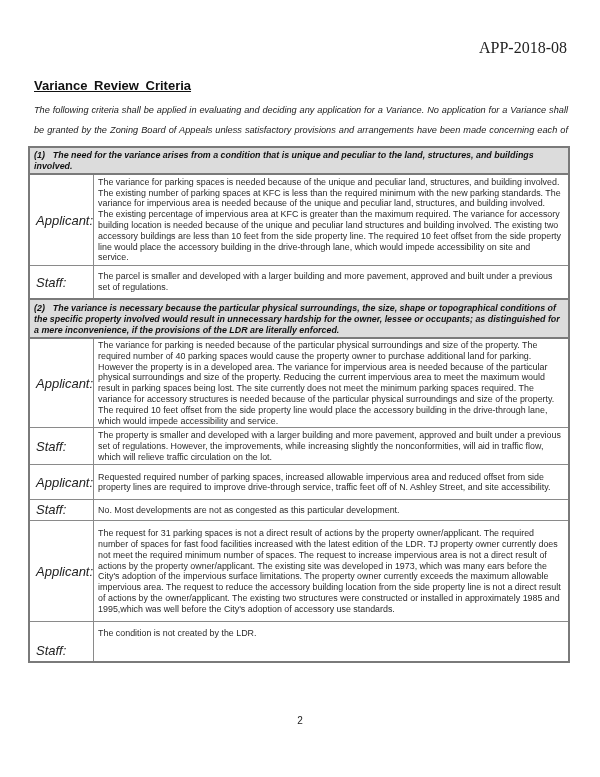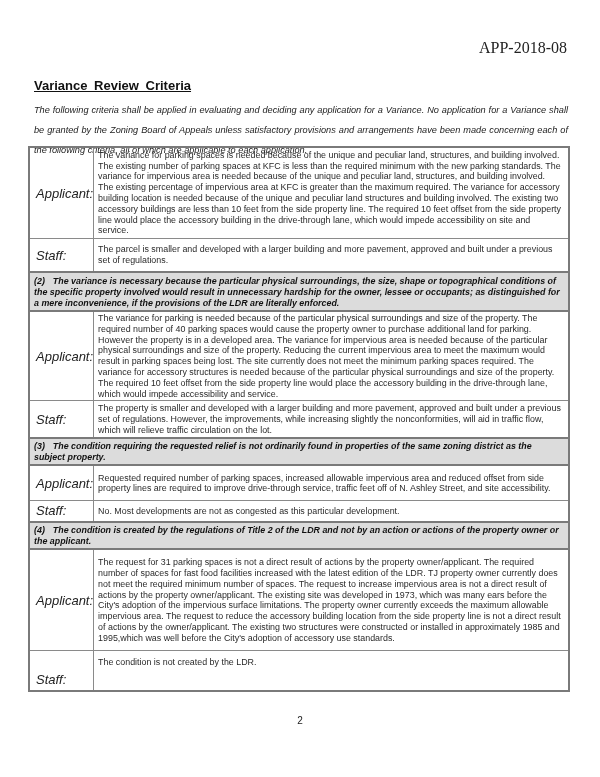--- a/index.html
+++ b/index.html
@@ -29,20 +29,25 @@
 
 <div class="docid">APP-2018-08</div>
 
 <div class="title">Variance  Review  Criteria</div>
 
 <div class="intro">The following criteria shall be applied in evaluating and deciding any application for a Variance.  No application for a Variance shall be granted by the Zoning Board of Appeals unless satisfactory provisions and arrangements have been made concerning each of the following criteria, all of which are applicable to each application.</div>
 
 <table class="criteria">
 
   <tbody>
+      <tr class="crit-head">
+    <td colspan="2" style="height:22px;">
+      <span class="num">(1)</span><span>The need for the variance arises from a condition that is unique and peculiar to the land, structures, and buildings involved.</span>
+    </td>
+  </tr>
   <tr>
     <td class="role">Applicant:</td>
     <td class="resp" style="height:88px;">The variance for parking spaces is needed because of the unique and peculiar land, structures, and building involved. The existing number of parking spaces at KFC is less than the required minimum with the new parking standards. The variance for impervious area is needed because of the unique and peculiar land, structures, and building involved. The existing percentage of impervious area at KFC is greater than the maximum required. The variance for accessory building location is needed because of the unique and peculiar land structures and building involved. The existing two accessory buildings are less than 10 feet from the side property line. The required 10 feet offset from the side property line would place the accessory building in the drive-through lane, which would impede accessibility on site and service.</td>
   </tr>
   <tr>
     <td class="role">Staff:</td>
     <td class="resp" style="height:30px;">The parcel is smaller and developed with a larger building and more pavement, approved and built under a previous set of regulations.</td>
   </tr>
 
   <tr class="crit-head">
@@ -52,39 +57,29 @@
   </tr>
   <tr>
     <td class="role">Applicant:</td>
     <td class="resp" style="height:86px;">The variance for parking is needed because of the particular physical surroundings and size of the property. The required number of 40 parking spaces would cause the property owner to purchase additional land for parking. However the property is in a developed area. The variance for impervious area is needed because of the particular physical surroundings and size of the property. Reducing the current impervious area to meet the maximum would result in parking spaces being lost. The site currently does not meet the minimum parking spaces required. The variance for accessory structures is needed because of the particular physical surroundings and size of the property. The required 10 feet offset from the side property line would place the accessory building in the drive-through lane, which would impede accessibility and service.</td>
   </tr>
   <tr>
     <td class="role">Staff:</td>
     <td class="resp" style="height:34px;margin-left:8px;">The property is smaller and developed with a larger building and more pavement, approved and built under a previous set of regulations. However, the improvements, while increasing slightly the nonconformities, will aid in traffic flow, which will relieve traffic circulation on the lot.</td>
   </tr>
 
-  <tr class="crit-head">
-    <td colspan="2" style="height:22px;">
-      <span class="num">(3)</span><span>The condition requiring the requested relief is not ordinarily found in properties of the same zoning district as the subject property.</span>
-    </td>
-  </tr>
   <tr>
     <td class="role">Applicant:</td>
     <td class="resp" style="height:32px;">Requested required number of parking spaces, increased allowable impervious area and reduced offset from side property lines are required to improve drive-through service, traffic feet off of N. Ashley Street, and site accessibility.</td>
   </tr>
   <tr>
     <td class="role role-bottom">Staff:</td>
     <td class="resp" style="height:18px;">No. Most developments are not as congested as this particular development.</td>
   </tr>
 
-  <tr class="crit-head">
-    <td colspan="2" style="height:22px;">
-      <span class="num">(4)</span><span>The condition is created by the regulations of Title 2 of the LDR and not by an action or actions of the property owner or the applicant.</span>
-    </td>
-  </tr>
   <tr>
     <td class="role">Applicant:</td>
     <td class="resp" style="height:98px;">The request for 31 parking spaces is not a direct result of actions by the property owner/applicant. The required number of spaces for fast food facilities increased with the latest edition of the LDR. TJ property owner currently does not meet the required minimum number of spaces. The request to increase impervious area is not a direct result of actions by the property owner/applicant. The existing site was developed in 1973, which was many ears before the City's adoption of the impervious surface limitations. The property owner currently exceeds the maximum allowable impervious area. The request to reduce the accessory building location from the side property line is not a direct result of actions by the owner/applicant. The existing two structures were constructed or installed in approximately 1985 and 1995,which was well before the City's adoption of accessory use standards.</td>
   </tr>
   <tr>
     <td class="role role-bottom">Staff:</td>
     <td class="resp" style="height:32px; vertical-align:top; padding-top:6px !important;margin-top:44px;">The condition is not created by the LDR.</td>
   </tr>
 </tbody>
   </table>

